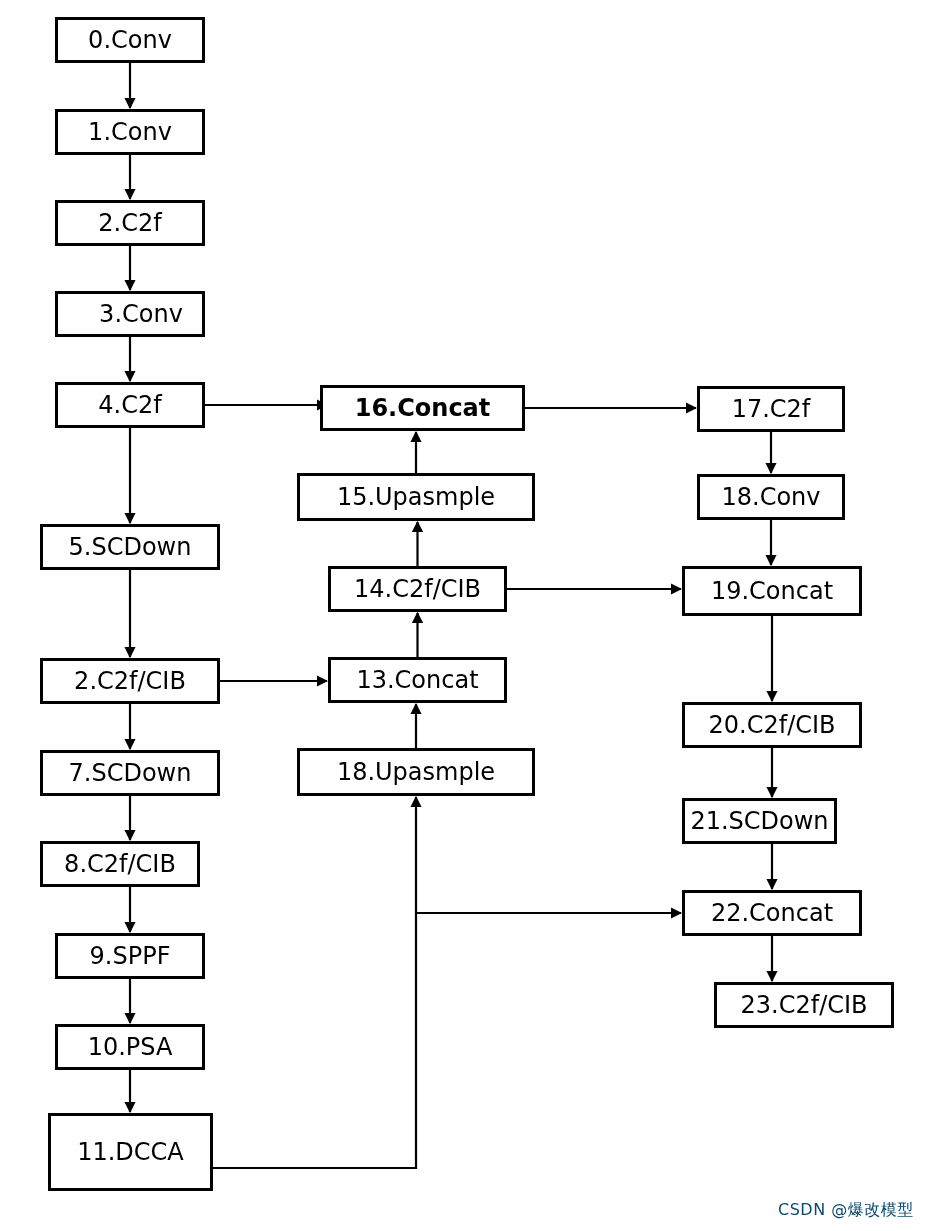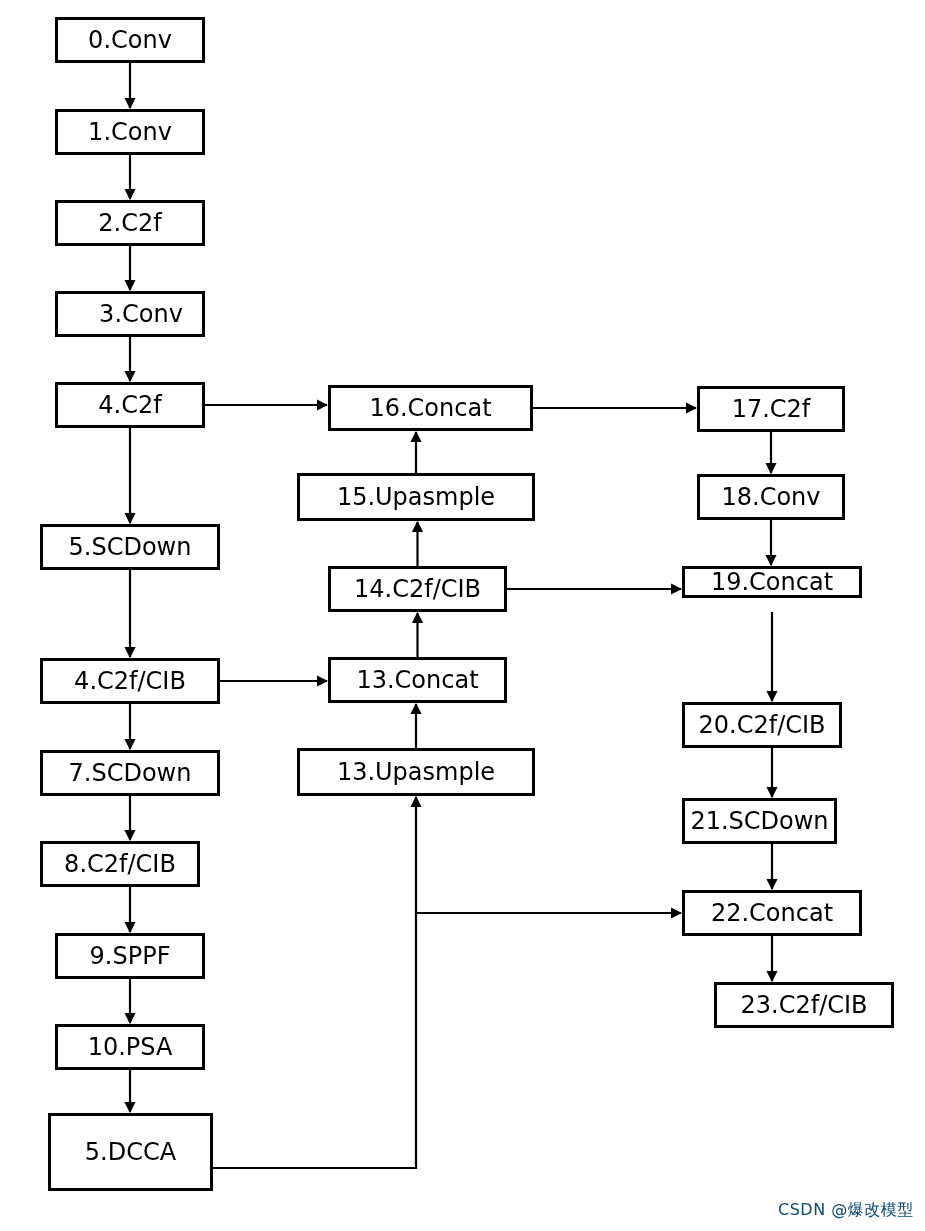--- a/index.html
+++ b/index.html
@@ -91,35 +91,35 @@
         <path d="M 772 936 L 772 981" marker-end="url(#arrowhead)"></path>
       </g>
   </svg>
 
   <div class="node" style="left: 55px; top: 17px; width: 150px; height: 46px;">0.Conv</div>
   <div class="node" style="left: 55px; top: 109px; width: 150px; height: 46px;">1.Conv</div>
   <div class="node" style="left: 55px; top: 200px; width: 150px; height: 46px;">2.C2f</div>
   <div class="node" style="left: 55px; top: 291px; width: 150px; height: 46px; padding-left: 22px;">3.Conv</div>
   <div class="node" style="left: 55px; top: 382px; width: 150px; height: 46px;">4.C2f</div>
   <div class="node" style="left: 40px; top: 524px; width: 180px; height: 46px;">5.SCDown</div>
-  <div class="node" style="left: 40px; top: 658px; width: 180px; height: 46px;">4.C2f/CIB</div>
+  <div class="node" style="left: 40px; top: 658px; width: 180px; height: 46px;">2.C2f/CIB</div>
   <div class="node" style="left: 40px; top: 750px; width: 180px; height: 46px;">7.SCDown</div>
   <div class="node" style="left: 40px; top: 841px; width: 160px; height: 46px;">8.C2f/CIB</div>
   <div class="node" style="left: 55px; top: 933px; width: 150px; height: 46px;">9.SPPF</div>
   <div class="node" style="left: 55px; top: 1024px; width: 150px; height: 46px;">10.PSA</div>
-  <div class="node" style="left: 48px; top: 1113px; width: 165px; height: 78px;">5.DCCA</div>
+  <div class="node" style="left: 48px; top: 1113px; width: 165px; height: 78px;">11.DCCA</div>
 
-  <div class="node" style="left: 297px; top: 748px; width: 238px; height: 48px;">13.Upasmple</div>
+  <div class="node" style="left: 297px; top: 748px; width: 238px; height: 48px;">18.Upasmple</div>
   <div class="node" style="left: 328px; top: 657px; width: 179px; height: 46px;">13.Concat</div>
   <div class="node" style="left: 328px; top: 566px; width: 179px; height: 46px;">14.C2f/CIB</div>
   <div class="node" style="left: 297px; top: 473px; width: 238px; height: 48px;">15.Upasmple</div>
-  <div class="node" style="left: 328px; top: 385px; width: 205px; height: 46px;">16.Concat</div>
+  <div class="node" style="left: 320px; top: 385px; width: 205px; height: 46px; font-weight: bold;">16.Concat</div>
 
   <div class="node" style="left: 697px; top: 386px; width: 148px; height: 46px;">17.C2f</div>
   <div class="node" style="left: 697px; top: 474px; width: 148px; height: 46px;">18.Conv</div>
-  <div class="node" style="left: 682px; top: 566px; width: 180px; height: 32px;">19.Concat</div>
-  <div class="node" style="left: 682px; top: 702px; width: 160px; height: 46px; text-align: center;">20.C2f/CIB</div>
+  <div class="node" style="left: 682px; top: 566px; width: 180px; height: 50px;">19.Concat</div>
+  <div class="node" style="left: 682px; top: 702px; width: 180px; height: 46px; text-align: center;">20.C2f/CIB</div>
   <div class="node" style="left: 682px; top: 798px; width: 155px; height: 46px;">21.SCDown</div>
   <div class="node" style="left: 682px; top: 890px; width: 180px; height: 46px;">22.Concat</div>
   <div class="node" style="left: 714px; top: 982px; width: 180px; height: 46px;">23.C2f/CIB</div>
 
   <div class="watermark" style="left: 778px; top: 1200px; color: #0c4a6e;">CSDN @爆改模型</div>
 </div>
 
 </body></html>

